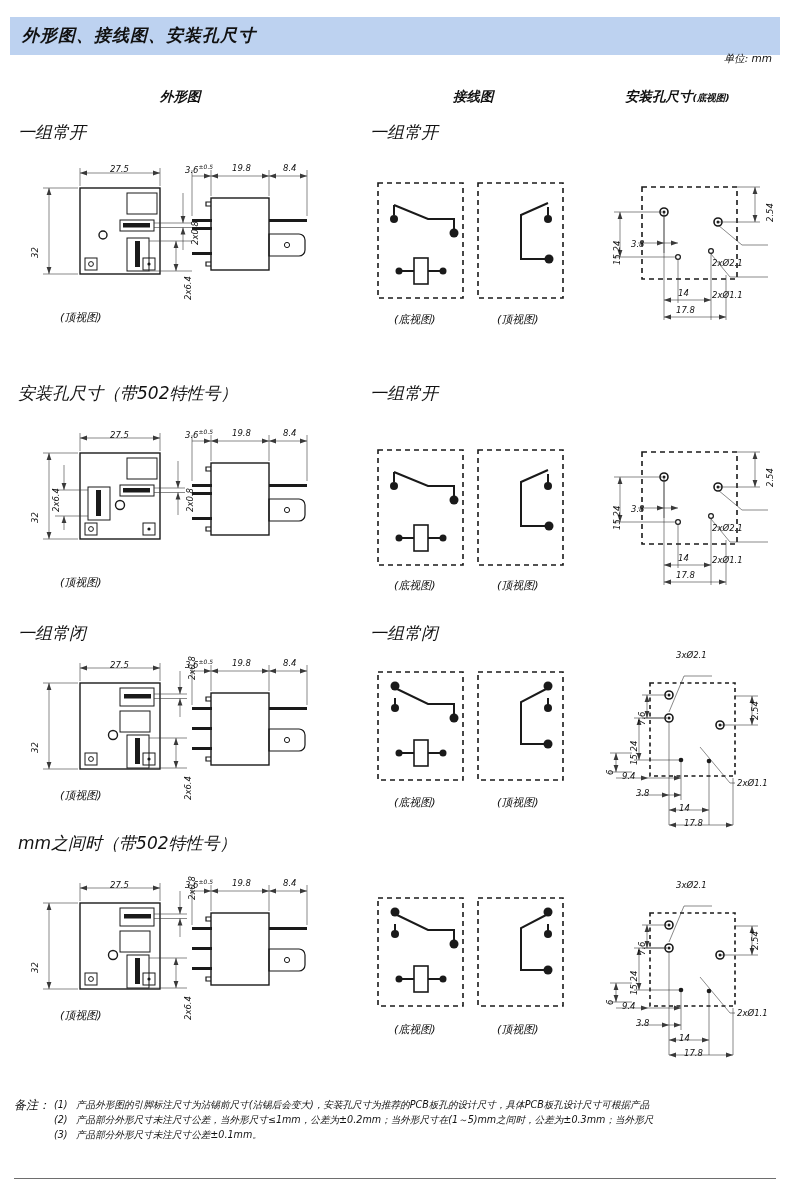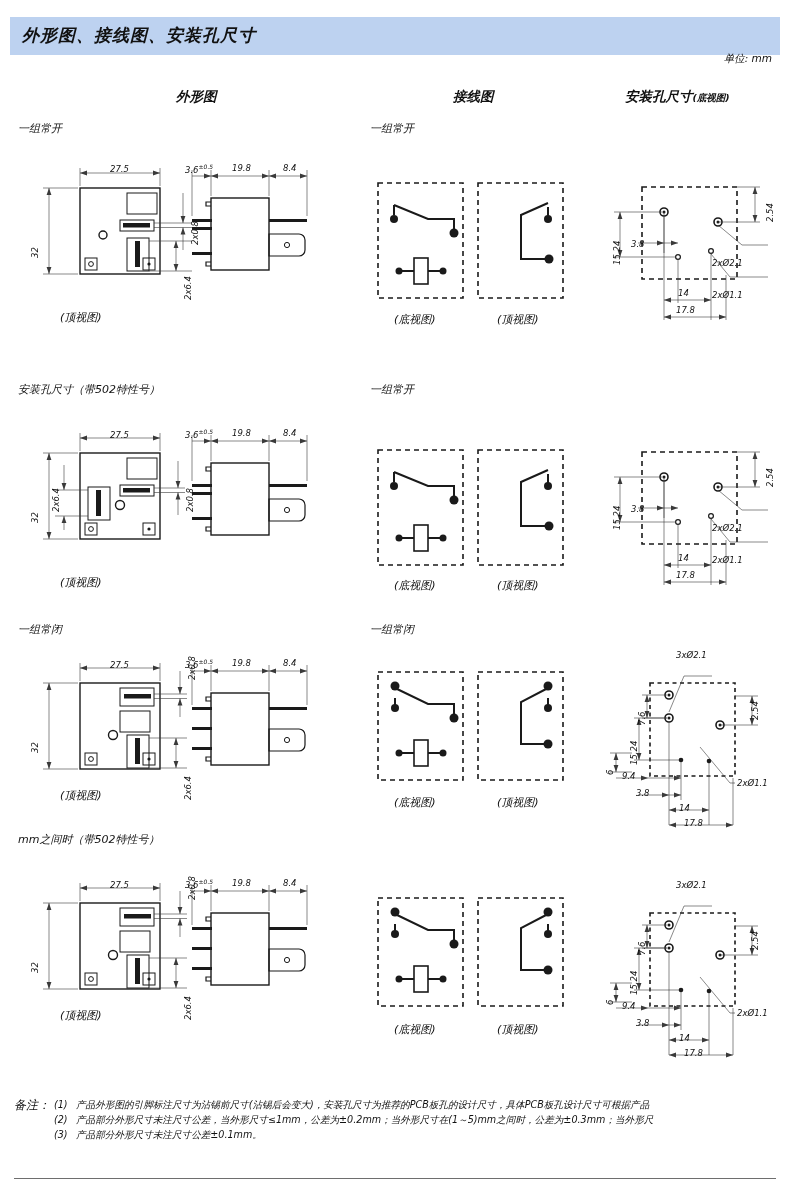--- a/index.html
+++ b/index.html
@@ -22,21 +22,21 @@
   .header-unit{
     position:absolute;right:18px;top:36px;
     font-size:10.5px;color:#111;margin-top:16px;
   }
 
   
   .col-head{position:absolute;font-size:13.5px;font-weight:bold;color:#111;}
   .col-head .sub{font-size:9.5px;font-weight:bold;}
 
   
-  .row-label{position:absolute;font-size:11px;color:#111;white-space:nowrap;}
+  .row-label{position:absolute;font-size:17px;color:#111;white-space:nowrap;}
 
   
   .view-cap{position:absolute;font-size:11px;color:#111;white-space:nowrap;}
 
   
   .dim{position:absolute;font-size:8.5px;color:#111;white-space:nowrap;font-family:"DejaVu Sans","Liberation Sans",sans-serif;}
   .dim.rot{transform-origin:0 0;transform:rotate(-90deg);}
   .dim .tol{font-size:6px;vertical-align:super;}
 
   
@@ -54,21 +54,21 @@
 </style>
 </head>
 <body>
 
 <div class="page">
 
   <div class="header-band"></div>
   <div class="header-title">外形图、接线图、安装孔尺寸</div>
   <div class="header-unit">单位: mm</div>
 
-  <div class="col-head" style="left:176px;top:88px;">
+  <div class="col-head" style="left:160px;top:88px;">
     <span>外形图</span>
   </div>
   <div class="col-head" style="left:453px;top:88px;">
     <span>接线图</span>
   </div>
   <div class="col-head" style="left:625px;top:88px;">
     <span>安装孔尺寸</span><span class="sub">(底视图)</span>
   </div>
 
   <div class="row-label" style="left:18px;top:121px;">一组常开</div>

